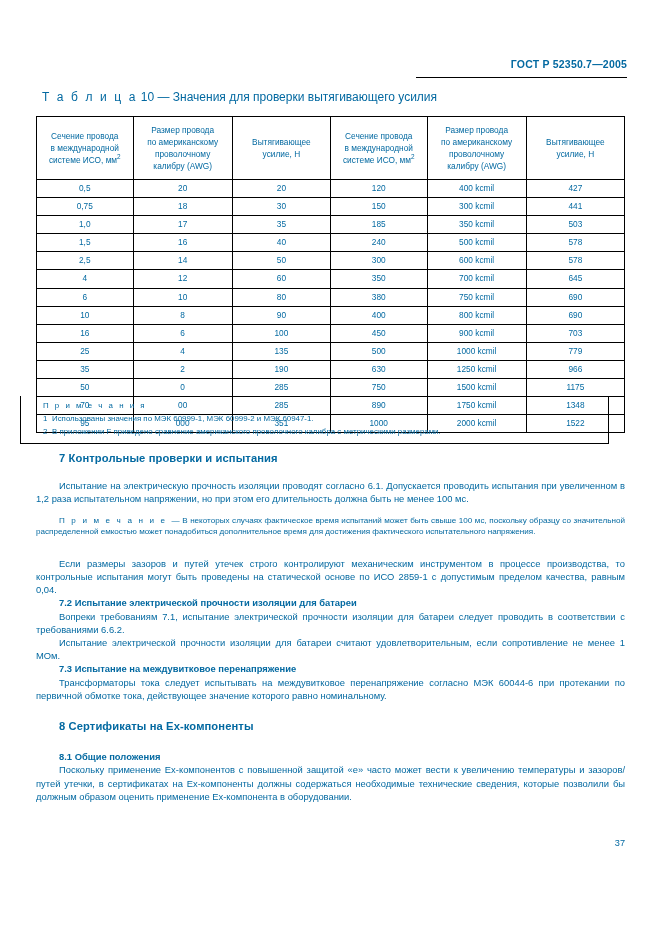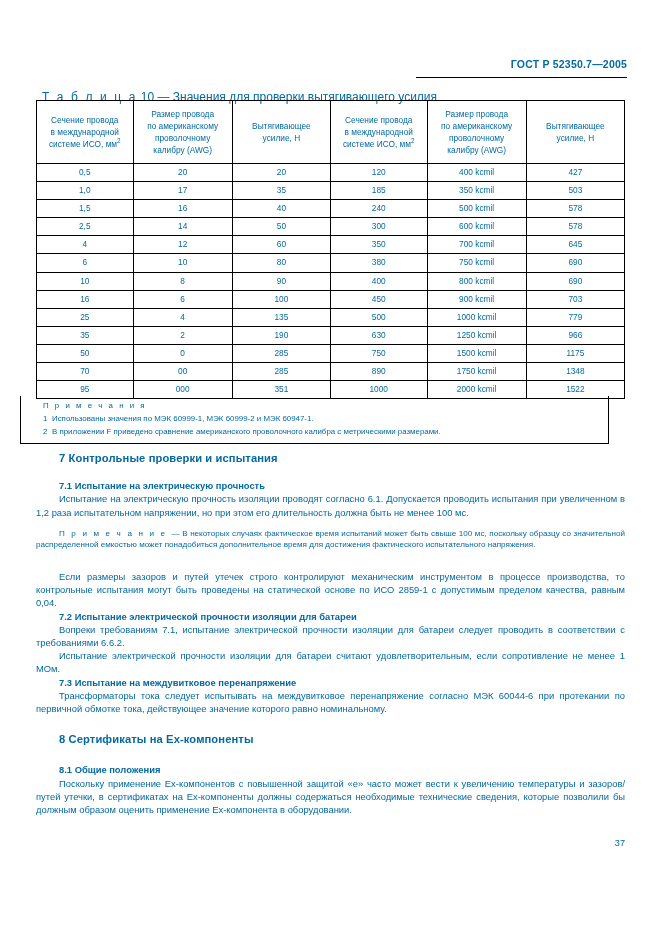--- a/index.html
+++ b/index.html
@@ -46,21 +46,21 @@
     font-size: 12px;
     white-space: nowrap;
   }
   .table-caption .spaced {
     letter-spacing: 2.1px;
   }
 
   
   .tbl-wrap {
     position: absolute;
-    top: 100px;
+    top: 116px;
     left: 36px;
     width: 589px;
   }
   table.data {
     border-collapse: collapse;
     width: 100%;
     table-layout: fixed;
     font-size: 8.3px;
   }
   table.data th,
@@ -220,20 +220,28 @@
       <tbody id="table-body">
           <tr>
             <td class="col-a">0,5</td>
             <td class="col-b">20</td>
             <td class="col-c">20</td>
             <td class="col-a vsep">120</td>
             <td class="col-b">400 kcmil</td>
             <td class="col-c">427</td>
           </tr>
           <tr>
+            <td class="col-a">0,75</td>
+            <td class="col-b">18</td>
+            <td class="col-c">30</td>
+            <td class="col-a vsep">150</td>
+            <td class="col-b">300 kcmil</td>
+            <td class="col-c">441</td>
+          </tr>
+          <tr>
             <td class="col-a">1,0</td>
             <td class="col-b">17</td>
             <td class="col-c">35</td>
             <td class="col-a vsep">185</td>
             <td class="col-b">350 kcmil</td>
             <td class="col-c">503</td>
           </tr>
           <tr>
             <td class="col-a">1,5</td>
             <td class="col-b">16</td>
@@ -334,21 +342,20 @@
     <div class="note-line">
       <span class="note-num">2</span><span>В приложении F приведено сравнение американского проволочного калибра с метрическими размерами.</span>
     </div>
   </div>
 
   <div class="body">
 
     <h2 class="sec">7  Контрольные проверки и испытания</h2>
     <div class="gap-a"></div>
 
-    <h3 class="subsec">7.1  Испытание на электрическую прочность</h3>
     <p class="para">Испытание на электрическую прочность изоляции проводят согласно 6.1. Допускается проводить испытания при увеличенном в 1,2 раза испытательном напряжении, но при этом его длительность дол­жна быть не менее 100 мс.</p>
 
     <p class="note-block"><span class="nb-title">П р и м е ч а н и е </span><span>— В некоторых случаях фактическое время испытаний может быть свыше 100 мс, посколь­ку образцу со значительной распределенной емкостью может понадобиться дополнительное время для достиже­ния фактического испытательного напряжения.</span></p>
 
     <div class="gap-b"></div>
     <p class="para">Если размеры зазоров и путей утечек строго контролируют механическим инструментом в процес­се производства, то контрольные испытания могут быть проведены на статической основе по ИСО 2859-1 с допустимым пределом качества, равным 0,04.</p>
 
     <h3 class="subsec">7.2  Испытание электрической прочности изоляции для батареи</h3>
     <p class="para">Вопреки требованиям 7.1, испытание электрической прочности изоляции для батареи следует про­водить в соответствии с требованиями 6.6.2.</p>
     <p class="para">Испытание электрической прочности изоляции для батареи считают удовлетворительным, если сопротивление не менее 1 МОм.</p>

